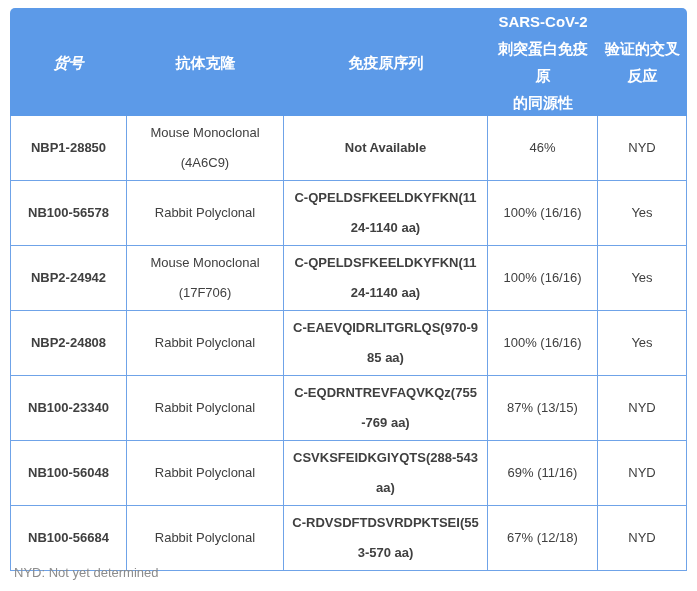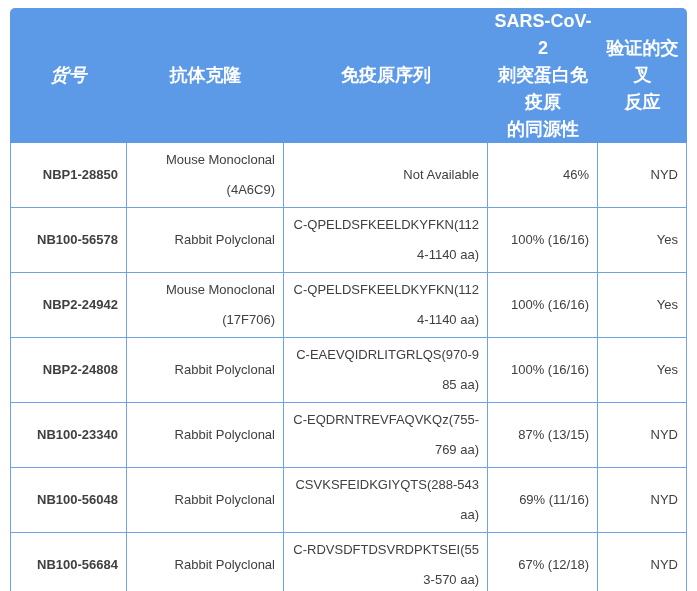--- a/index.html
+++ b/index.html
@@ -31,46 +31,46 @@
   }
   col.c1 { width: 117px; }
   col.c2 { width: 157px; }
   col.c3 { width: 204px; }
   col.c4 { width: 110px; }
   col.c5 { width: 89px; }
 
   thead th {
     background: var(--header-bg);
     color: var(--header-text);
-    font-size: 18px;
+    font-size: 15px;
     font-weight: bold;
     height: 92px;
     vertical-align: middle;
     text-align: center;
     line-height: 27px;
     padding: 0 4px;
     border: 0;
   }
   thead th:first-child { border-top-left-radius: 5px; font-style: italic; }
   thead th:last-child  { border-top-right-radius: 5px; }
 
   tbody td {
     background: var(--row-bg);
     color: var(--cell-text);
     font-size: 13px;
     height: 50px;
     vertical-align: middle;
-    text-align: right;
+    text-align: center;
     line-height: 30px;
     padding: 2px 8px;
     border-right: 1px solid var(--border);
     border-bottom: 1px solid var(--border);
   }
   tbody td:first-child { border-left: 1px solid var(--border); font-weight: bold; }
-  td.seq { word-break: break-all; }
+  td.seq { word-break: break-all; font-weight: bold; }
 
   .footnote {
     position: absolute;
     left: 14px; top: 564px;
     font-size: 13px;
     color: var(--footnote-text);
     line-height: 18px;
   }
 </style>
 </head>
@@ -153,13 +153,14 @@
       <tr>
         <td>NB100-56684</td>
         <td>Rabbit Polyclonal</td>
         <td class="seq">C-RDVSDFTDSVRDPKTSEI(553-570 aa)</td>
         <td>67% (12/18)</td>
         <td>NYD</td>
       </tr>
     </tbody>
   </table>
 
+  <div class="footnote">NYD: Not yet determined</div>
 </div>
 
 </body></html>

